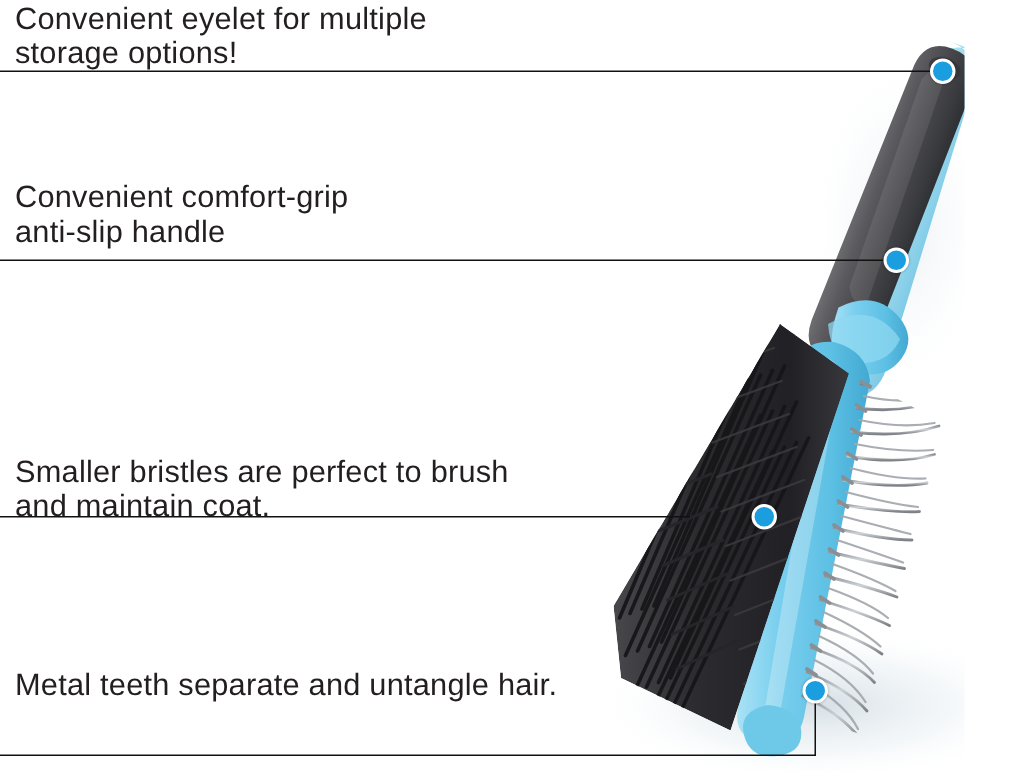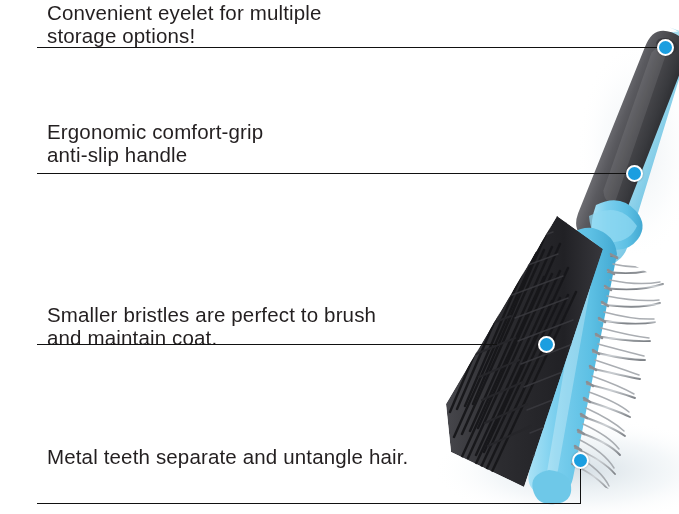--- a/index.html
+++ b/index.html
@@ -7,21 +7,20 @@
     padding: 0;
     background: #ffffff;
   }
   #stage {
     position: relative;
     width: 643px;
     height: 514px;
     background: #ffffff;
     overflow: hidden;
     font-family: "Liberation Sans", sans-serif;
-    margin-left: 37px;
   }
 
   
   #product {
     position: absolute;
     left: 0; top: 0;
     width: 679px; height: 514px;
     pointer-events: none;
   }
 
@@ -259,21 +258,21 @@
   </svg>
 
   <div class="callout">
     <div class="callout-text" style="top:2px;">Convenient eyelet for multiple
 storage options!</div>
     <div class="leader" style="top:47px; width:620px;"></div>
     <div class="dot" style="left:620px; top:39px;"></div>
   </div>
 
   <div class="callout">
-    <div class="callout-text" style="top:121px;">Ergonomic comfort-grip
+    <div class="callout-text" style="top:121px;">Convenient comfort-grip
 anti-slip handle</div>
     <div class="leader" style="top:173px; width:589px;"></div>
     <div class="dot" style="left:589px; top:165px;"></div>
   </div>
 
   <div class="callout">
     <div class="callout-text" style="top:304px;">Smaller bristles are perfect to brush
 and maintain coat.</div>
     <div class="leader" style="top:344px; width:460px;"></div>
     <div class="dot" style="left:501px; top:336px;"></div>

